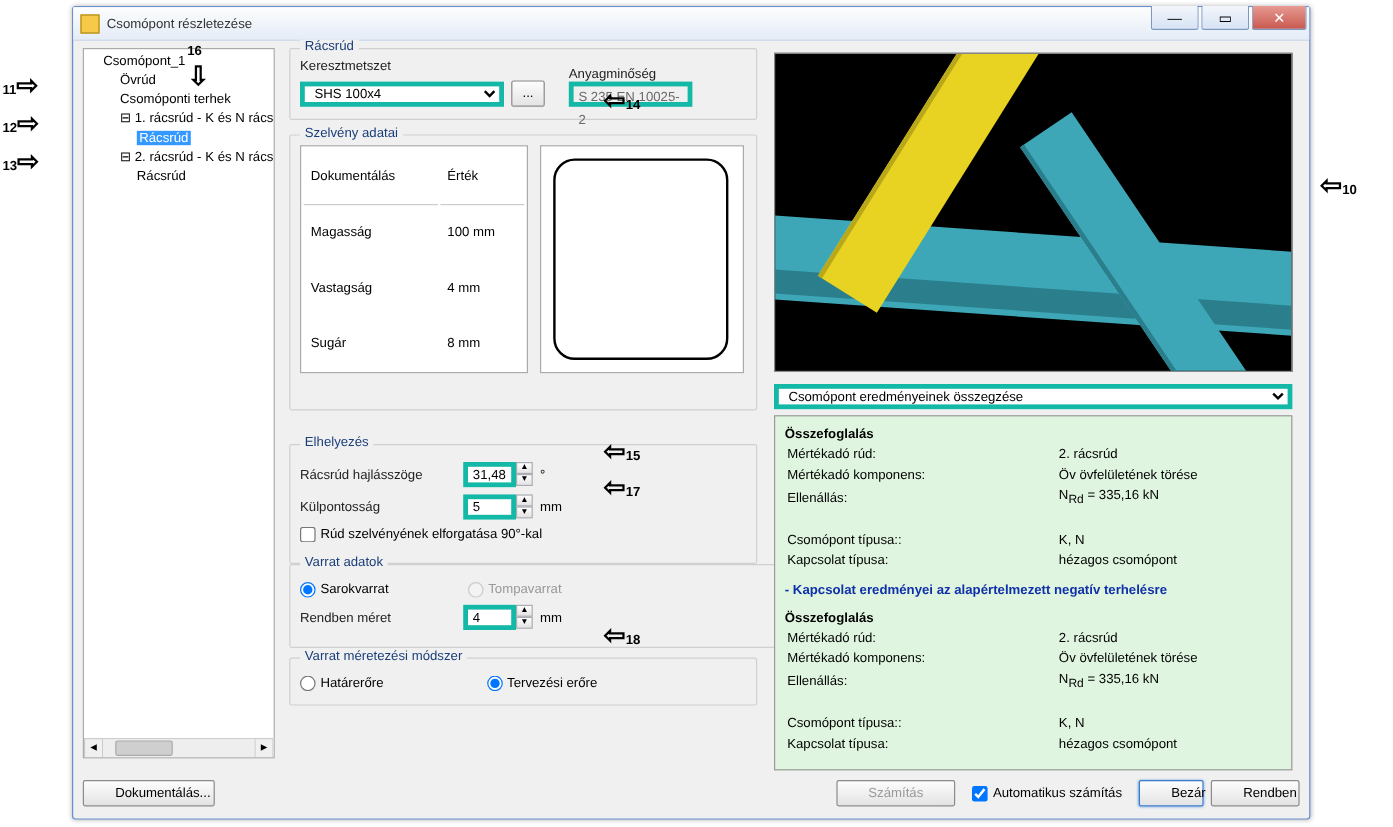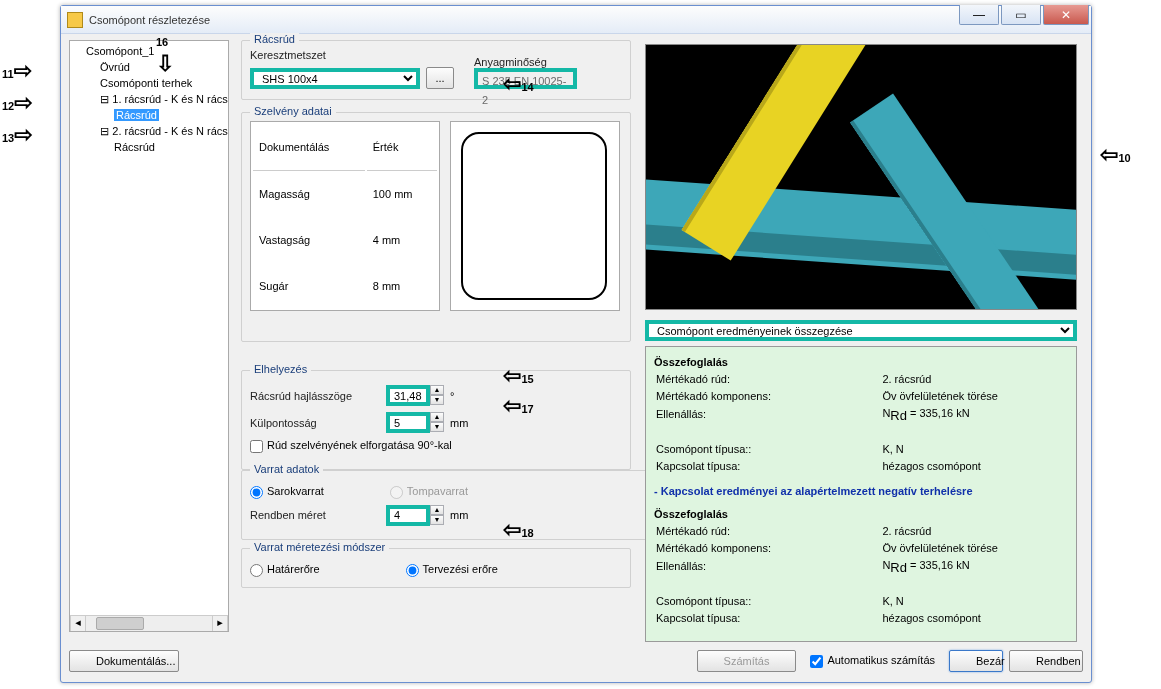--- a/index.html
+++ b/index.html
@@ -65,21 +65,21 @@
 .beam.y { left: 100px; top: -40px; width: 58px; height: 260px; background: #e8d323; transform: rotate(32deg); box-shadow: 4px 0 0 #b9a81a inset; }
 .beam.c { left: 275px; top: 40px; width: 52px; height: 270px; background: #3da7b8; transform: rotate(-34deg); box-shadow: 4px 0 0 #2b7f8c inset; }
 
 
 .resdd { position: absolute; left: 584px; top: 286px; width: 432px; }
 .respanel { position: absolute; left: 584px; top: 312px; width: 432px; height: 296px; background: #dff5e0; border: 1px solid #9a9a9a; overflow-y: scroll; padding: 6px 8px; line-height: 15px; }
 .respanel .h { font-weight: bold; margin-top: 2px; }
 .respanel .link { color: #1030aa; font-weight: bold; margin: 8px 0; }
 .respanel table { width: 100%; }
 .respanel td:first-child { width: 55%; }
-.respanel .sub { font-size: 13px; vertical-align: sub; }
+.respanel .sub { font-size: 10px; vertical-align: sub; }
 
 
 .bottom { position: absolute; left: 8px; right: 8px; bottom: 8px; height: 26px; display: flex; align-items: center; }
 .bottom .spacer { flex: 1; }
 
 
 .respanel::-webkit-scrollbar { width: 16px; }
 .respanel::-webkit-scrollbar-thumb { background: #cfcfcf; border: 1px solid #aaa; }
 </style>
 </head>

